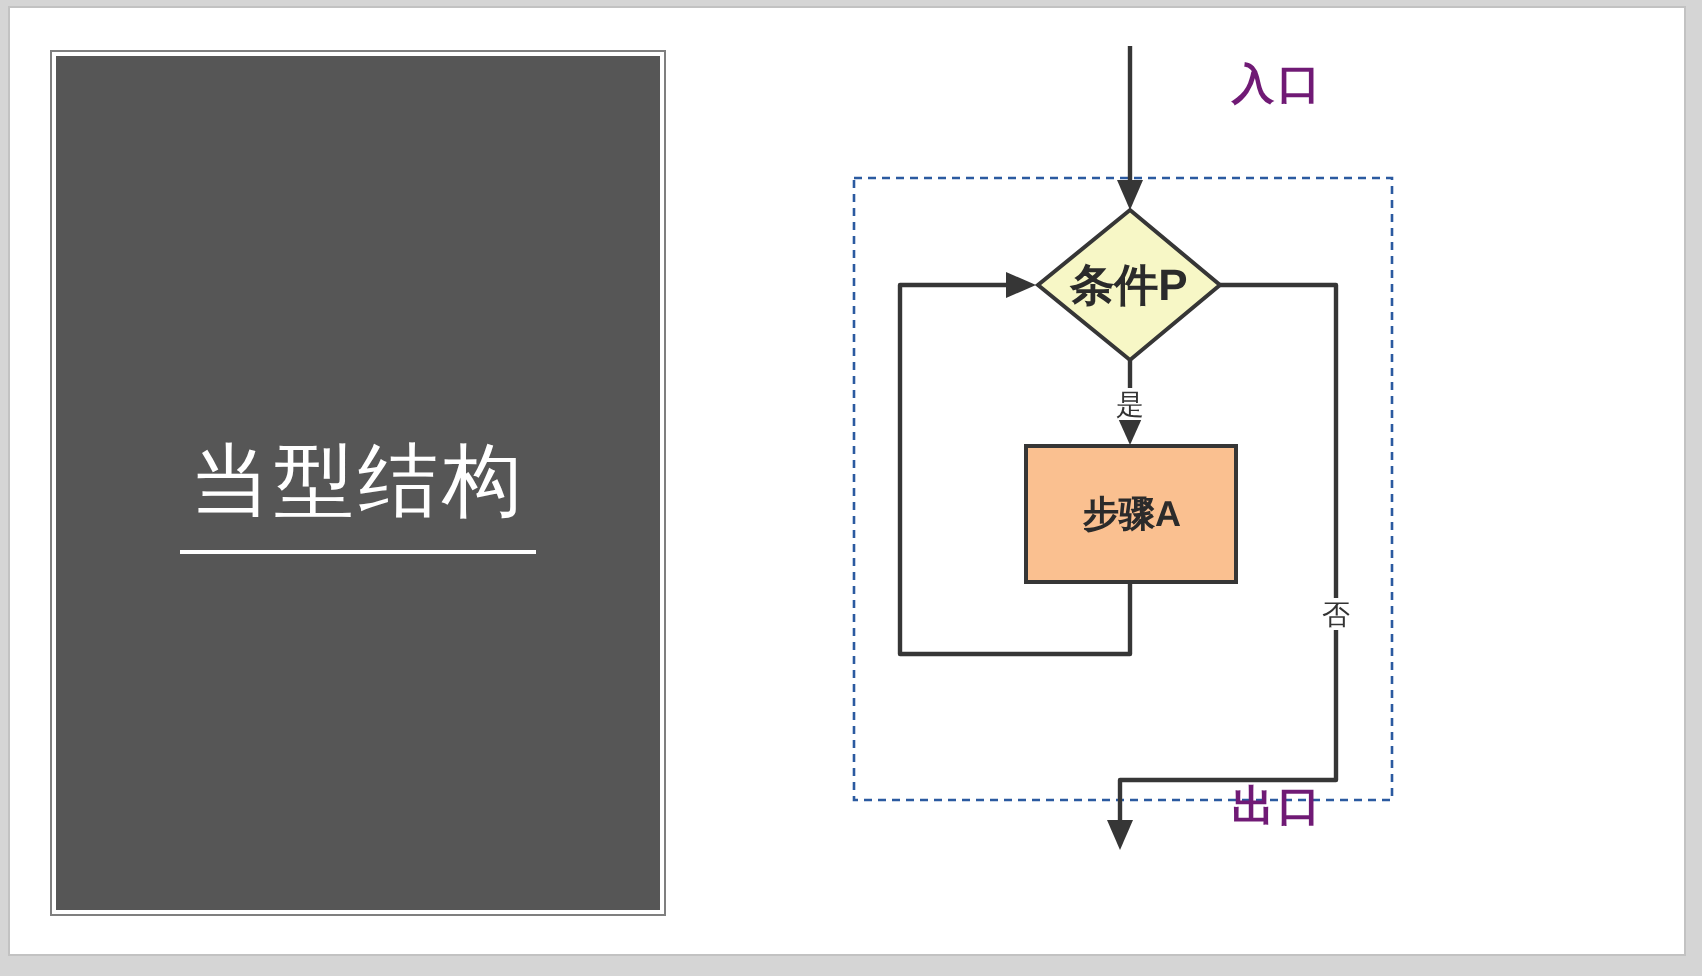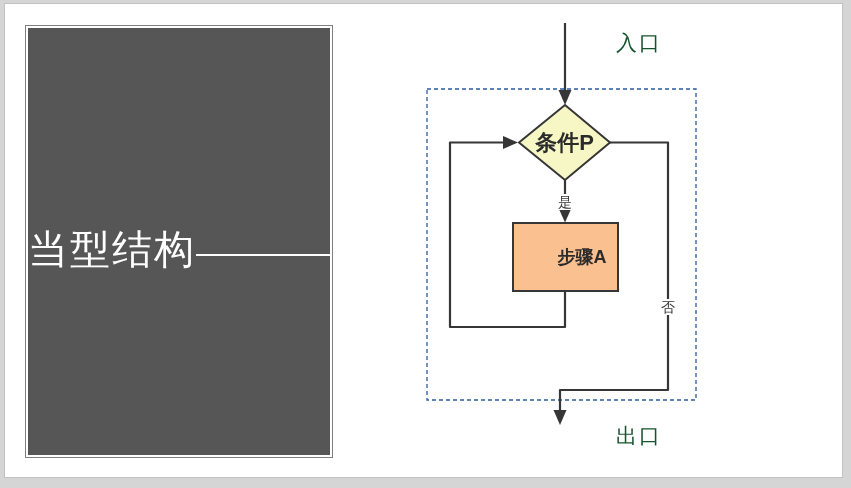--- a/index.html
+++ b/index.html
@@ -17,36 +17,36 @@
     background:#ffffff;border:1px solid #c2c2c2;box-sizing:border-box;
   }
   
   .panel{
     position:absolute;left:25px;top:25px;width:308px;height:433px;
     box-sizing:border-box;border:1px solid #7f7f7f;background:#ffffff;
     padding:2px;
   }
   .panel-inner{
     width:100%;height:100%;background:#565656;
-    display:flex;flex-direction:row;align-items:center;justify-content:center;
+    display:flex;flex-direction:column;align-items:center;justify-content:center;
     padding-top:14px;box-sizing:border-box;
   }
   .panel-title{
     color:#ffffff;font-size:40px;font-weight:200;letter-spacing:2px;
     line-height:1.05;white-space:nowrap;
   }
   .panel-underline{
     width:178px;height:2px;background:#ffffff;margin-top:13px;
   }
   
   .flow-svg{position:absolute;left:0;top:0;width:851px;height:488px;}
   
   .lbl{position:absolute;line-height:1;white-space:nowrap;}
   .label-red{
-    color:#14532d;font-weight:normal;font-size:21px;letter-spacing:2px;
+    color:#701a75;font-weight:bold;font-size:21px;letter-spacing:2px;
   }
   .label-small{
     font-size:14px;color:#333333;background:#ffffff;padding:1px 1px;
     transform:translate(-50%,-50%);
   }
   .node-label{
     font-weight:bold;color:#2b2b2b;transform:translate(-50%,-50%);
   }
   .cond-label{font-size:22px;}
   .step-label{font-size:18px;}
@@ -80,22 +80,22 @@
     <path d="M565,180 V208" fill="none" stroke="#363636" stroke-width="2.2"></path>
     <polygon points="558.5,208 571.5,208 565,222.5" fill="#363636"></polygon>
 
     <polygon points="565,105 610,142.5 565,180 519,142.5" fill="#f7f7c6" stroke="#363636" stroke-width="2"></polygon>
 
     <rect x="513" y="223" width="105" height="68" fill="#fac090" stroke="#363636" stroke-width="2"></rect>
   </svg>
 
   <div class="lbl label-red" style="left:616px;top:32px;">入口</div>
 
-  <div class="lbl label-red" style="left:616px;top:425px;">出口</div>
+  <div class="lbl label-red" style="left:616px;top:393px;">出口</div>
 
   <div class="lbl node-label cond-label" style="left:564.5px;top:143px;">条件P</div>
 
-  <div class="lbl node-label step-label" style="left:582px;top:257px;">步骤A</div>
+  <div class="lbl node-label step-label" style="left:566px;top:257px;">步骤A</div>
 
   <div class="lbl label-small" style="left:565px;top:202px;">是</div>
 
   <div class="lbl label-small" style="left:668px;top:307px;">否</div>
 </div>
 
 </body></html>

